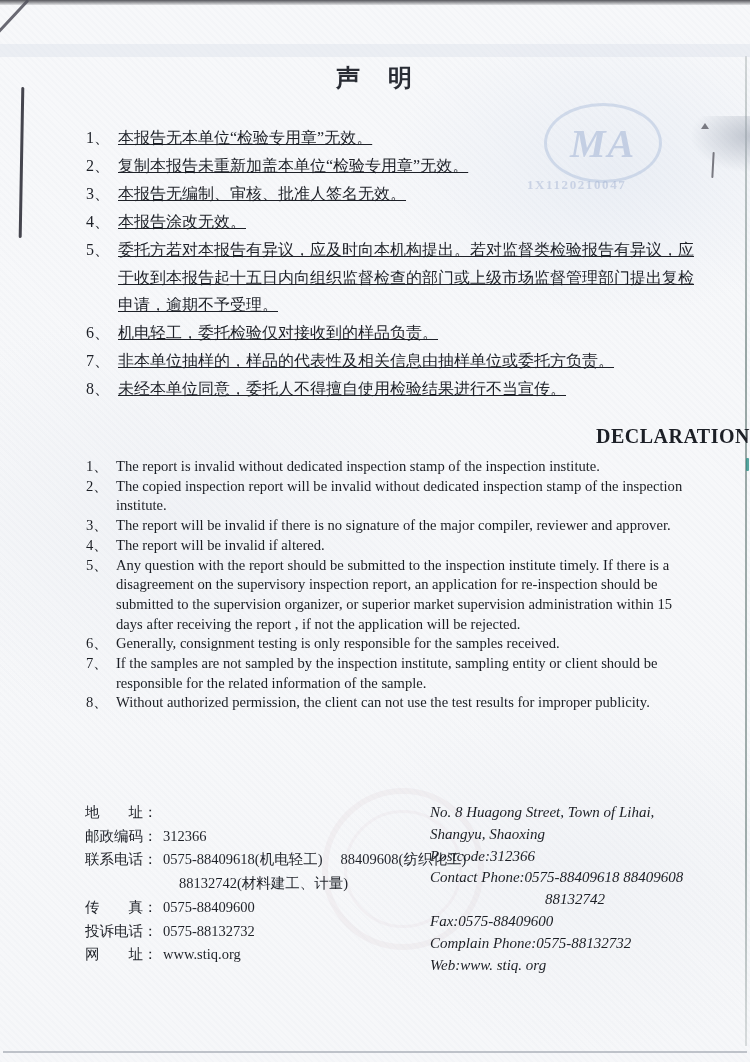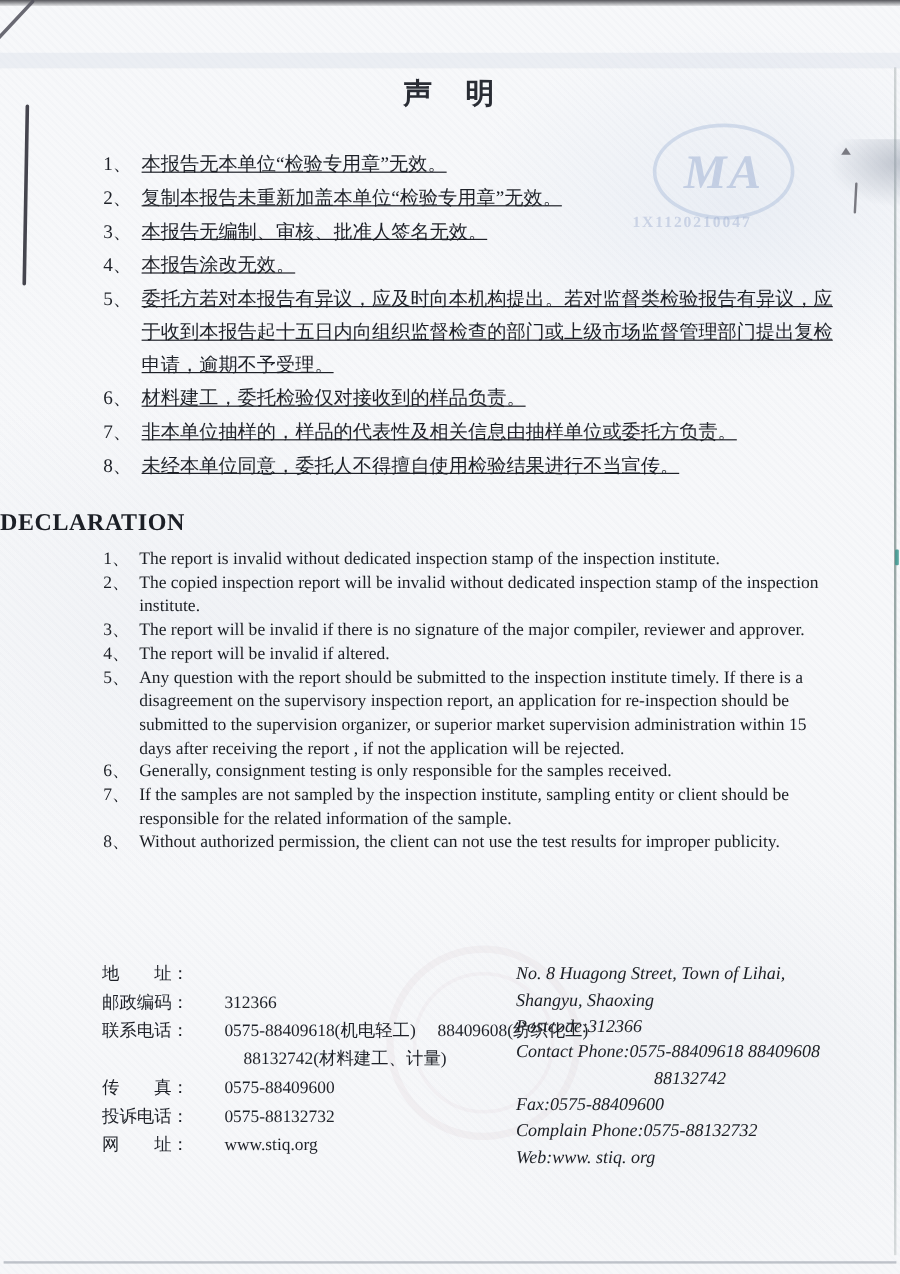--- a/index.html
+++ b/index.html
@@ -43,29 +43,29 @@
     border:6px solid rgba(198,162,172,.10);}
   .stamp-bleed::after{content:"";position:absolute;inset:16px;border-radius:50%;
     border:3px solid rgba(198,162,172,.07);}
   
   .cn-title{position:absolute;top:62px;left:0;width:100%;margin:0;text-align:center;
     font-size:24px;font-weight:600;color:#292c34;letter-spacing:2px;}
   .cn-list{position:absolute;left:86px;top:124px;width:612px;font-size:16px;line-height:27.9px;color:#1e2128;}
   .cn-item{display:flex;}
   .cn-item .num{flex:0 0 32px;}
   .cn-item .txt{flex:1;text-decoration:underline;}
-  .en-heading{position:absolute;top:425px;left:0;width:100%;margin:0;text-align:left;
+  .en-heading{position:absolute;top:425px;left:0;width:100%;margin:0;text-align:right;
     font-size:20px;font-weight:bold;color:#1c1f26;letter-spacing:.5px;}
   .en-list{position:absolute;left:86px;top:457px;width:614px;font-size:14.6px;line-height:19.7px;color:#1b1e24;}
   .en-item{display:flex;}
   .en-item .num{flex:0 0 30px;}
   .en-item .txt{flex:1;}
   
   .footer-cn{position:absolute;left:85px;top:801px;width:600px;font-size:14.5px;line-height:23.7px;color:#1e2128;}
-  .f-row{display:flex;gap:24px;}
+  .f-row{display:flex;}
   .f-label{flex:0 0 78px;white-space:pre;}
   .f-value{white-space:pre;}
   .f-wrap2{padding-left:16px;white-space:pre;}
   .footer-en{position:absolute;left:430px;top:802px;width:305px;font-size:15px;line-height:21.8px;color:#1b1e24;}
   .footer-en .line{white-space:pre;font-style:italic;}
   .footer-en .indent{padding-left:115px;}
 </style>
 </head>
 <body>
 
@@ -104,21 +104,21 @@
     <div class="cn-item">
       <span class="num">4、</span>
       <span class="txt">本报告涂改无效。</span>
     </div>
     <div class="cn-item">
       <span class="num">5、</span>
       <span class="txt">委托方若对本报告有异议，应及时向本机构提出。若对监督类检验报告有异议，应于收到本报告起十五日内向组织监督检查的部门或上级市场监督管理部门提出复检申请，逾期不予受理。</span>
     </div>
     <div class="cn-item">
       <span class="num">6、</span>
-      <span class="txt">材料建工，委托检验仅对接收到的样品负责。</span>
+      <span class="txt">机电轻工，委托检验仅对接收到的样品负责。</span>
     </div>
     <div class="cn-item">
       <span class="num">7、</span>
       <span class="txt">非本单位抽样的，样品的代表性及相关信息由抽样单位或委托方负责。</span>
     </div>
     <div class="cn-item">
       <span class="num">8、</span>
       <span class="txt">未经本单位同意，委托人不得擅自使用检验结果进行不当宣传。</span>
     </div>
   </div>

